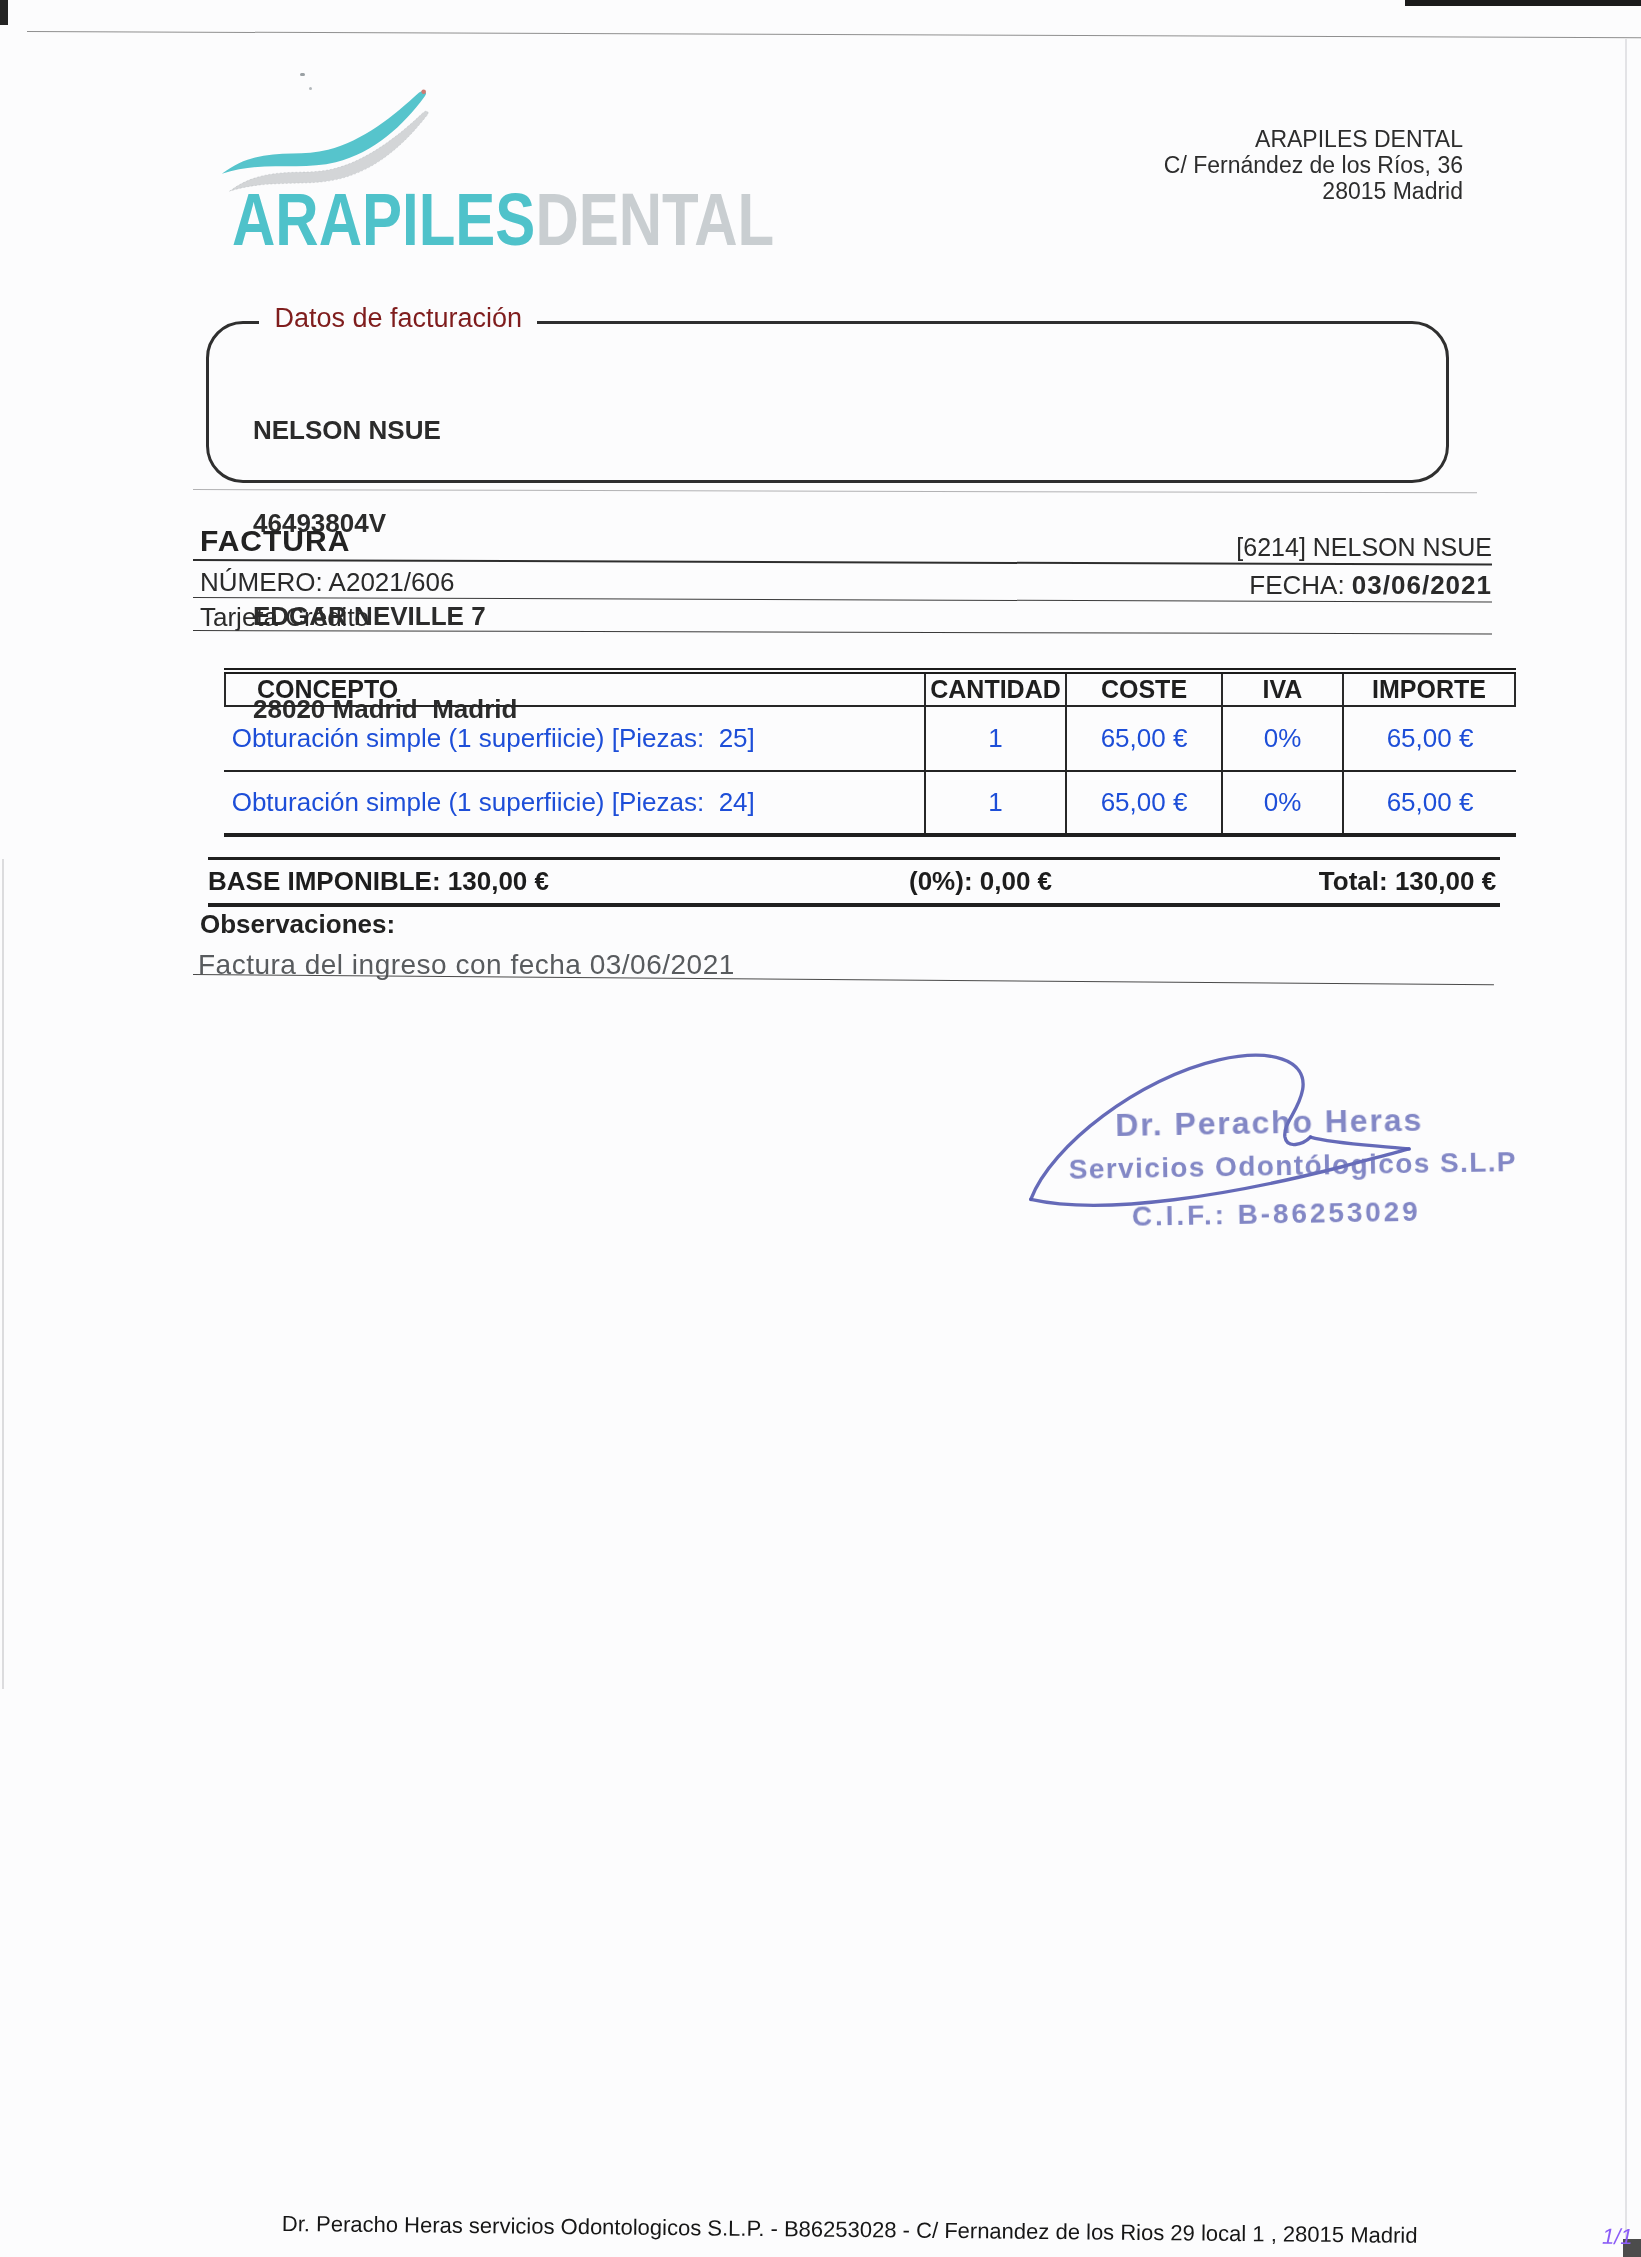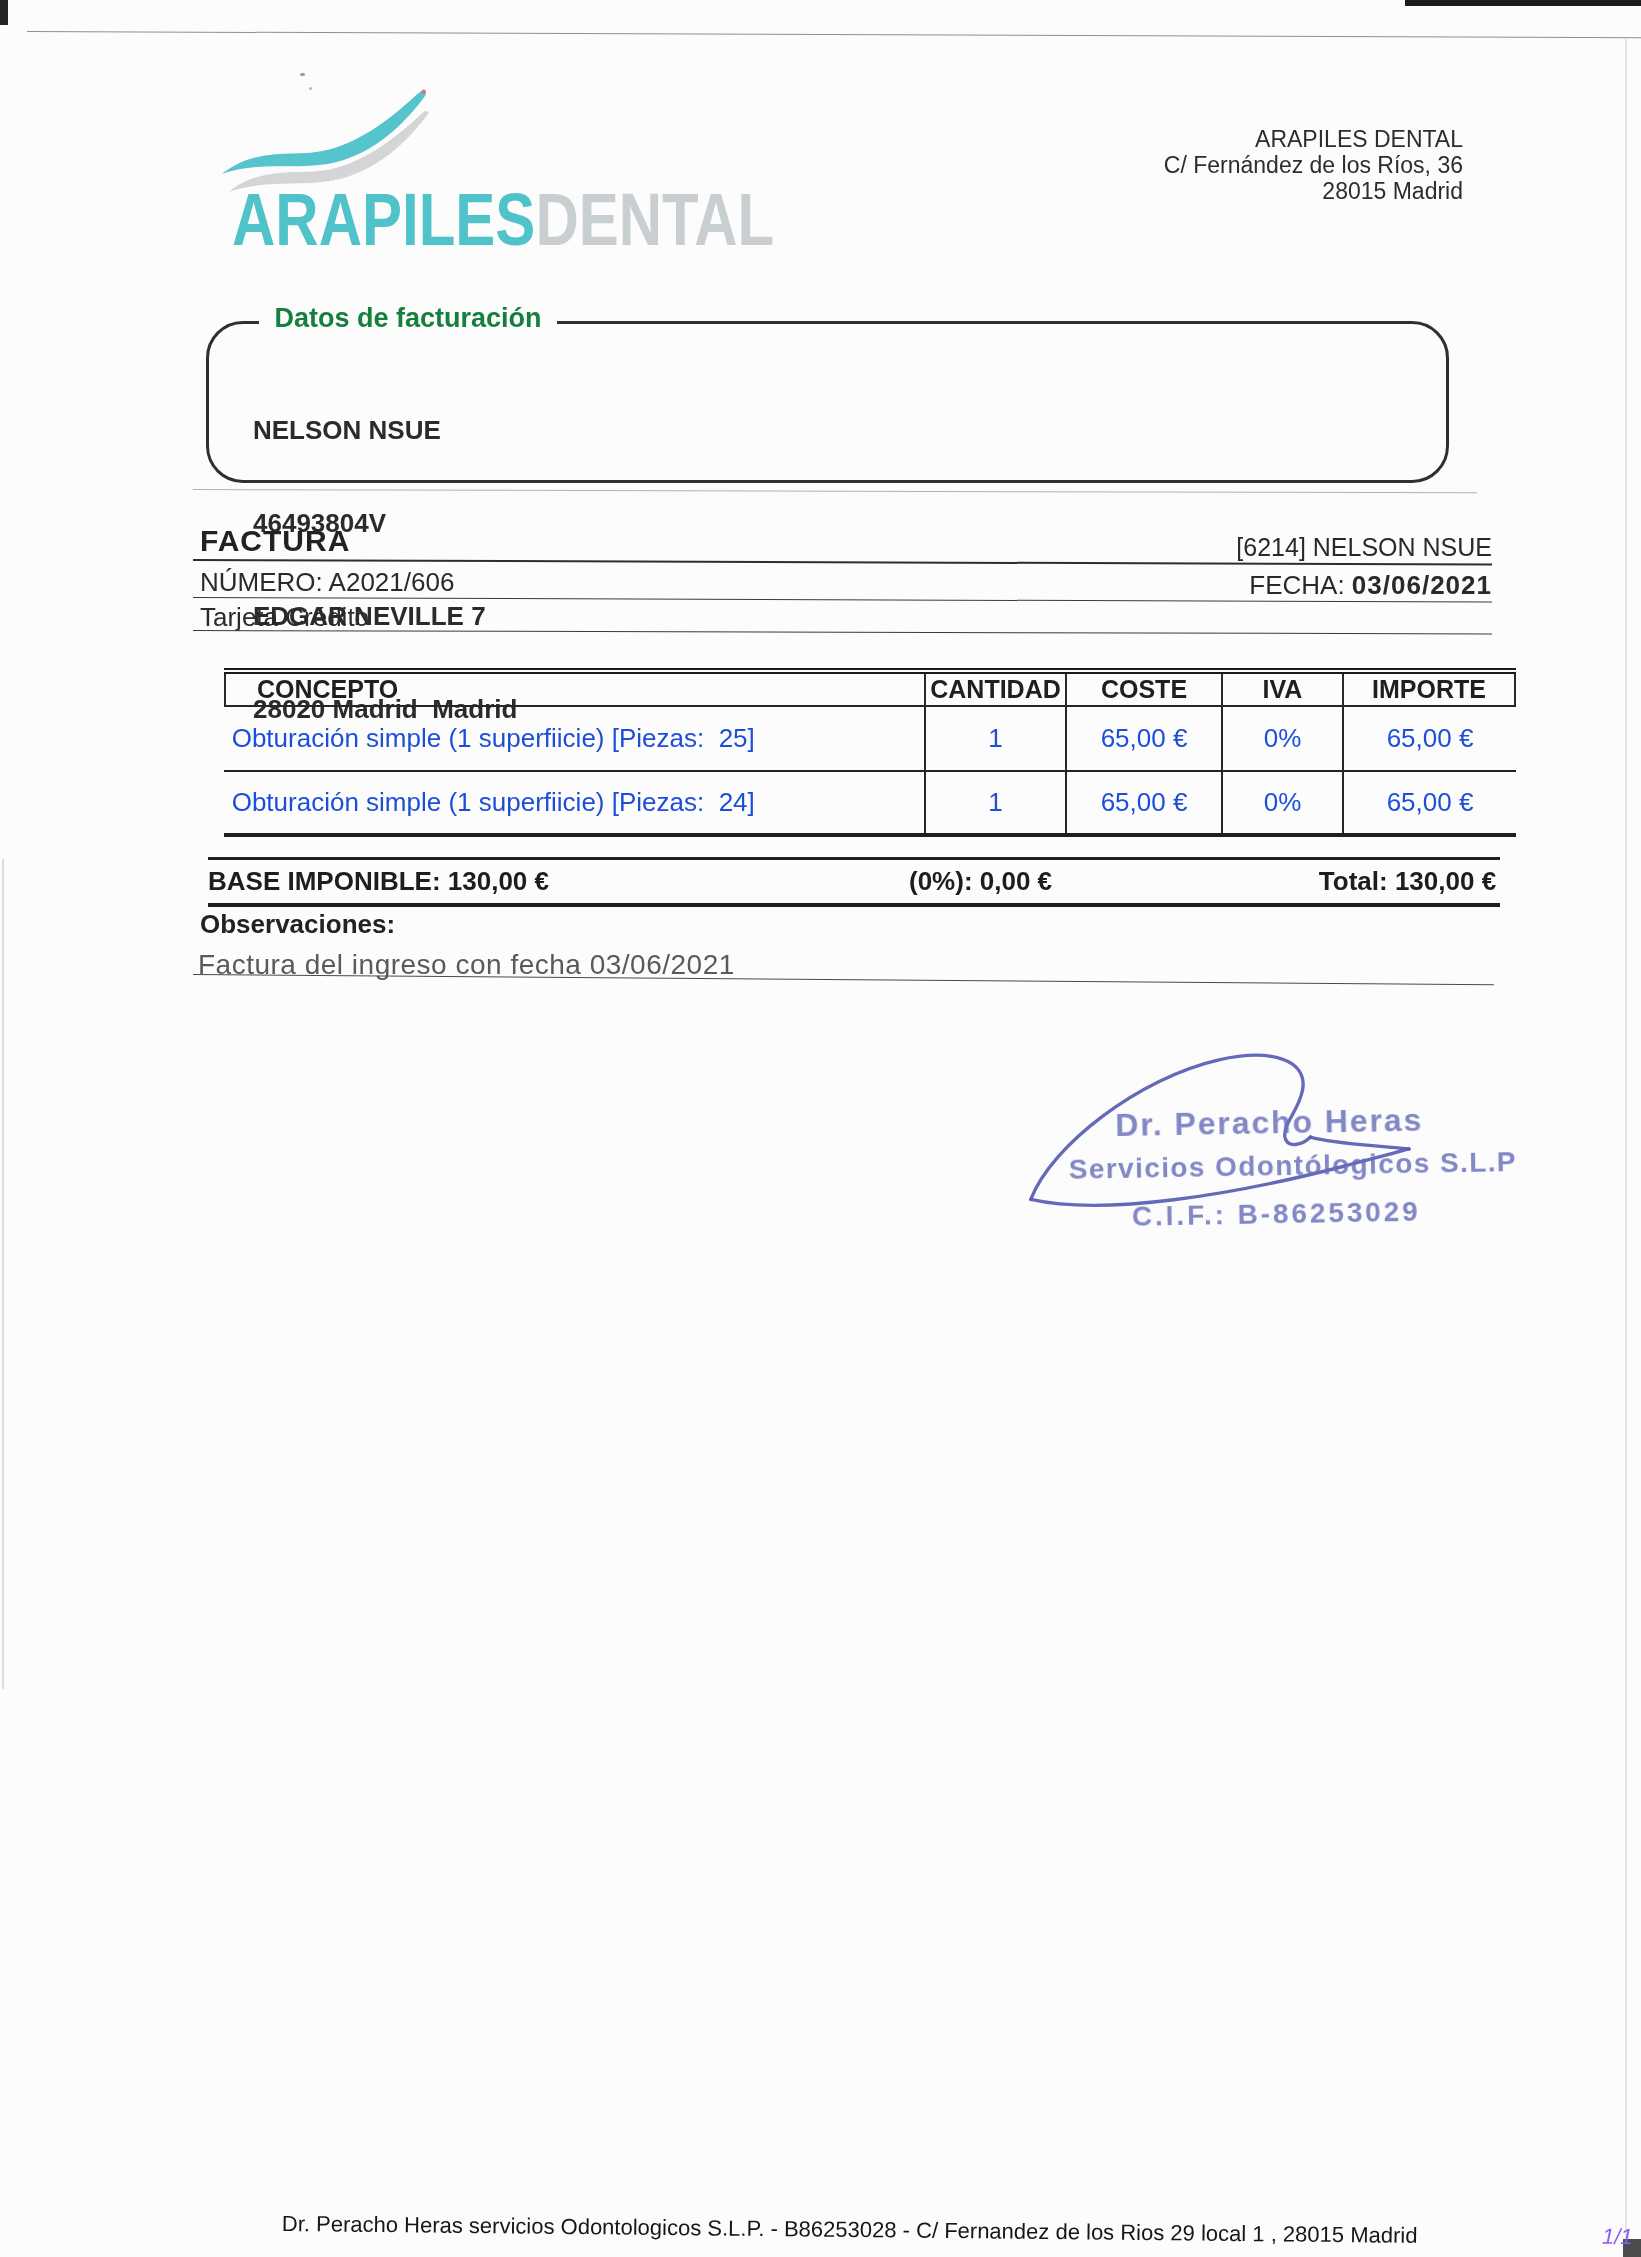--- a/index.html
+++ b/index.html
@@ -25,21 +25,21 @@
   .logo-waves{left:218px;top:83px;width:224px;height:114px;}
   .logo-text{left:232px;top:182px;font-weight:bold;font-size:75px;letter-spacing:0;white-space:nowrap;transform:scaleX(0.80);transform-origin:left top;line-height:1;}
   .logo-primary{color:#4fc2ca;}
   .logo-secondary{color:#c9ced1;}
 
   
   .clinic-address{left:1062px;top:126px;width:401px;text-align:right;font-size:23px;line-height:26px;color:#2d2d2d;}
 
   
   .billing-box{left:206px;top:321px;width:1243px;height:162px;border:3.9px solid #2f2f2f;border-radius:37px;box-sizing:border-box;}
-  .billing-title{left:259px;top:303px;background:#fcfcfd;padding:0 15.4px;font-size:27px;font-weight:bold;color:#15803d;}
+  .billing-title{left:259px;top:303px;background:#fcfcfd;padding:0 15.4px;font-size:27px;font-weight:normal;color:#7f1d1d;}
   .billing-lines{left:253px;top:353px;font-size:26px;font-weight:bold;line-height:31px;color:#2b2b2b;white-space:pre-wrap;}
   .underbox-line{left:193px;top:489px;width:1284px;border-top:1.9px solid #b2b2b4;transform:rotate(0.15deg);transform-origin:left top;}
 
   
   .factura-title{left:200px;top:524px;font-size:30px;font-weight:bold;letter-spacing:1px;color:#222;}
   .customer-ref{left:1062px;top:533px;width:430px;text-align:right;font-size:25px;color:#2a2a2a;}
   .rule-1{left:193px;top:559px;width:1299px;border-top:2.9px solid #2e2e2e;transform:rotate(0.2deg);transform-origin:left top;}
   .numero-row{left:200px;top:567px;font-size:26px;color:#2a2a2a;}
   .fecha-row{left:1062px;top:570px;width:430px;text-align:right;font-size:26px;color:#2a2a2a;}
   .fecha-row b{letter-spacing:1px;}

